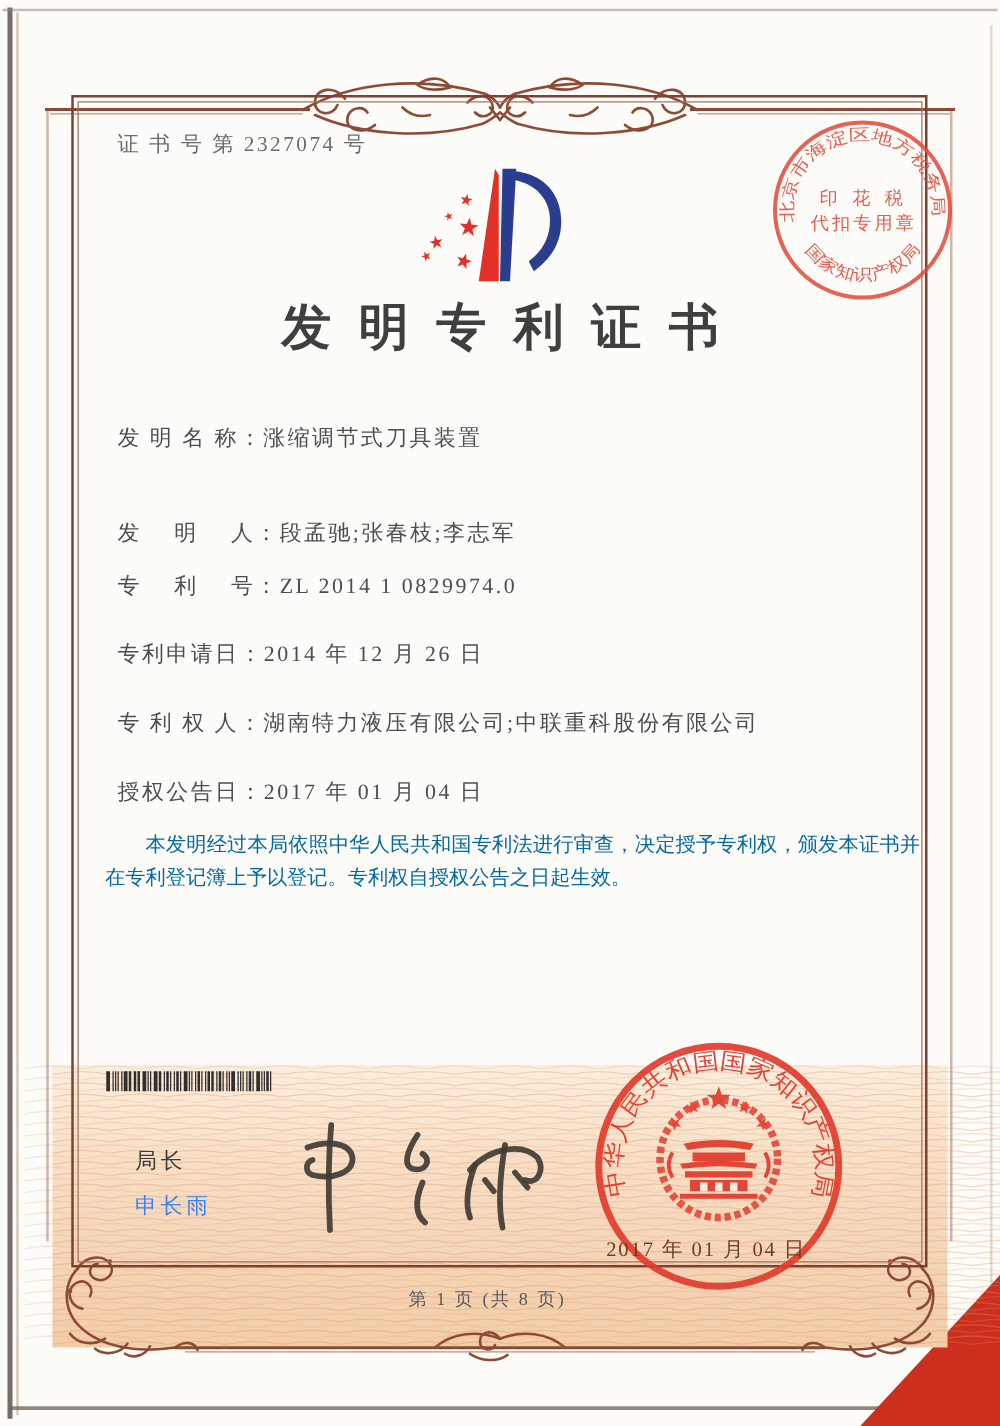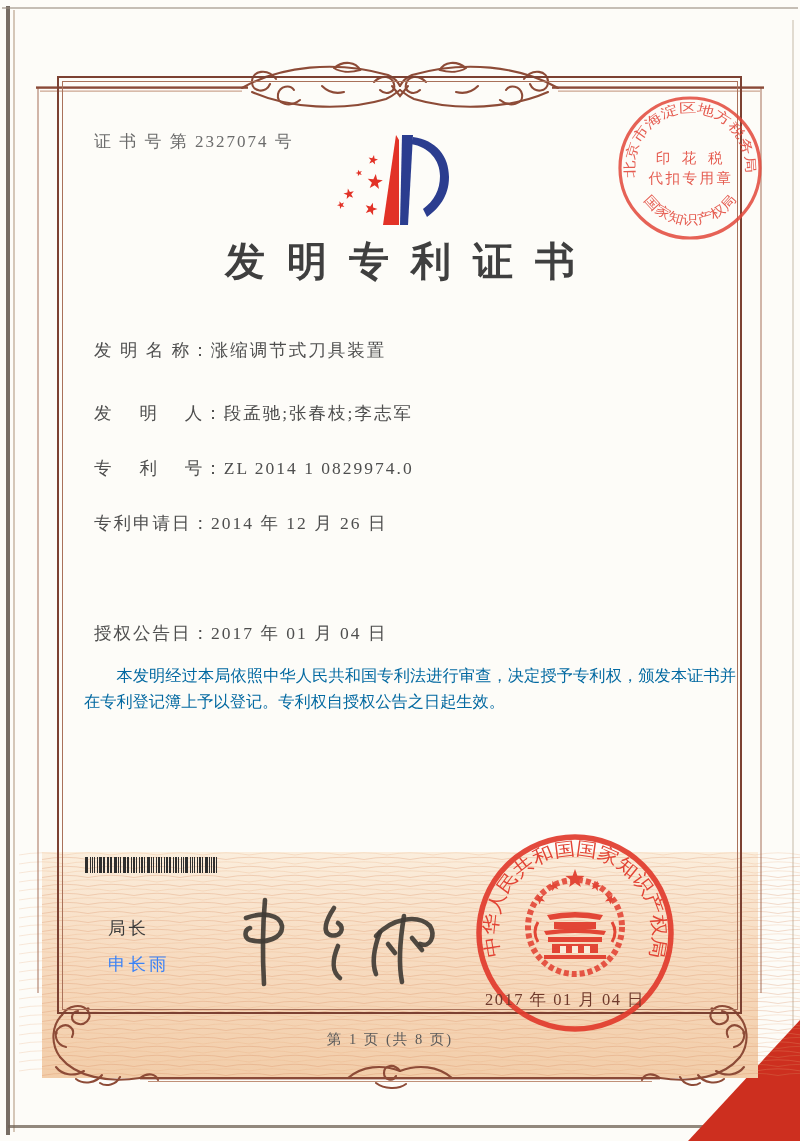--- a/index.html
+++ b/index.html
@@ -18,21 +18,21 @@
   .vline-left{left:37px;top:88px;width:2px;height:905px;background:rgba(155,95,72,.45);}
   .vline-right{left:760px;top:88px;width:2px;height:905px;background:rgba(155,95,72,.45);}
   
   .peach{left:42px;top:852px;width:716px;height:226px;
          background:linear-gradient(180deg,#fbeedd 0%,#f8dfc6 35%,#f5d5b6 70%,#f2cda9 100%);}
   .peach svg{position:absolute;left:0;top:0;}
   
   .frame{left:57px;top:76px;width:681px;height:934px;border:2.6px solid #7c4132;}
   .frame::after{content:"";position:absolute;inset:2.5px;border:1.2px solid #a9715a;}
   
-  .cert-no{left:94px;top:130px;font-size:17px;letter-spacing:2px;color:#6b6b6b;}
+  .cert-no{left:94px;top:104px;font-size:17px;letter-spacing:2px;color:#6b6b6b;}
   .logo{left:335px;top:132px;width:130px;height:98px;}
   .title{left:0;top:234px;width:800px;text-align:center;font-size:40px;font-weight:600;
          color:#3f3f3f;letter-spacing:22px;text-indent:22px;}
   .frow{left:94px;height:26px;font-size:17.5px;letter-spacing:2px;color:#4e4e4e;white-space:nowrap;}
   .paras{left:84px;top:664px;width:652px;font-size:16.2px;line-height:25.8px;
          text-align:justify;color:#0369a1;}
   .paras p{margin:0;text-indent:2em;}
   .barcode{left:85px;top:857px;width:133px;height:16px;display:flex;align-items:stretch;}
   .barcode div{background:#2f2f2f;}
   .director-label{left:108px;top:916px;font-family:"Liberation Sans",sans-serif;
@@ -176,28 +176,31 @@
       <polygon points="67,3 78,3 73,93 65,93" fill="#2b3d8f"></polygon>
       <path d="M78,5 C101,8 114,24 114,45 C114,65 103,77 92,85 L88,77 C99,69 105,58 105,44 C105,28 94,15 76,12 Z" fill="#2b3d8f"></path>
     </svg>
   </div>
 
   <div class="abs frow" style="top:338px">
     <span>发 明 名 称：</span><span>涨缩调节式刀具装置</span>
   </div>
 
   <div class="abs title">发明专利证书</div>
-  <div class="abs frow" style="top:401px">
+  <div class="abs frow" style="top:414px">
     <span>发　 明　 人：</span><span>段孟驰;张春枝;李志军</span>
   </div>
   <div class="abs frow" style="top:456px">
     <span>专　 利　 号：</span><span>ZL 2014 1 0829974.0</span>
   </div>
   <div class="abs frow" style="top:511px">
     <span>专利申请日：</span><span>2014 年 12 月 26 日</span>
+  </div>
+  <div class="abs frow" style="top:566px">
+    <span>专 利 权 人：</span><span>湖南特力液压有限公司;中联重科股份有限公司</span>
   </div>
   <div class="abs frow" style="top:621px">
     <span>授权公告日：</span><span>2017 年 01 月 04 日</span>
   </div>
 
   <div class="abs paras">
     <p>本发明经过本局依照中华人民共和国专利法进行审查，决定授予专利权，颁发本证书并在专利登记簿上予以登记。专利权自授权公告之日起生效。</p>
   </div>
 
   <div class="abs barcode" id="barcode">

